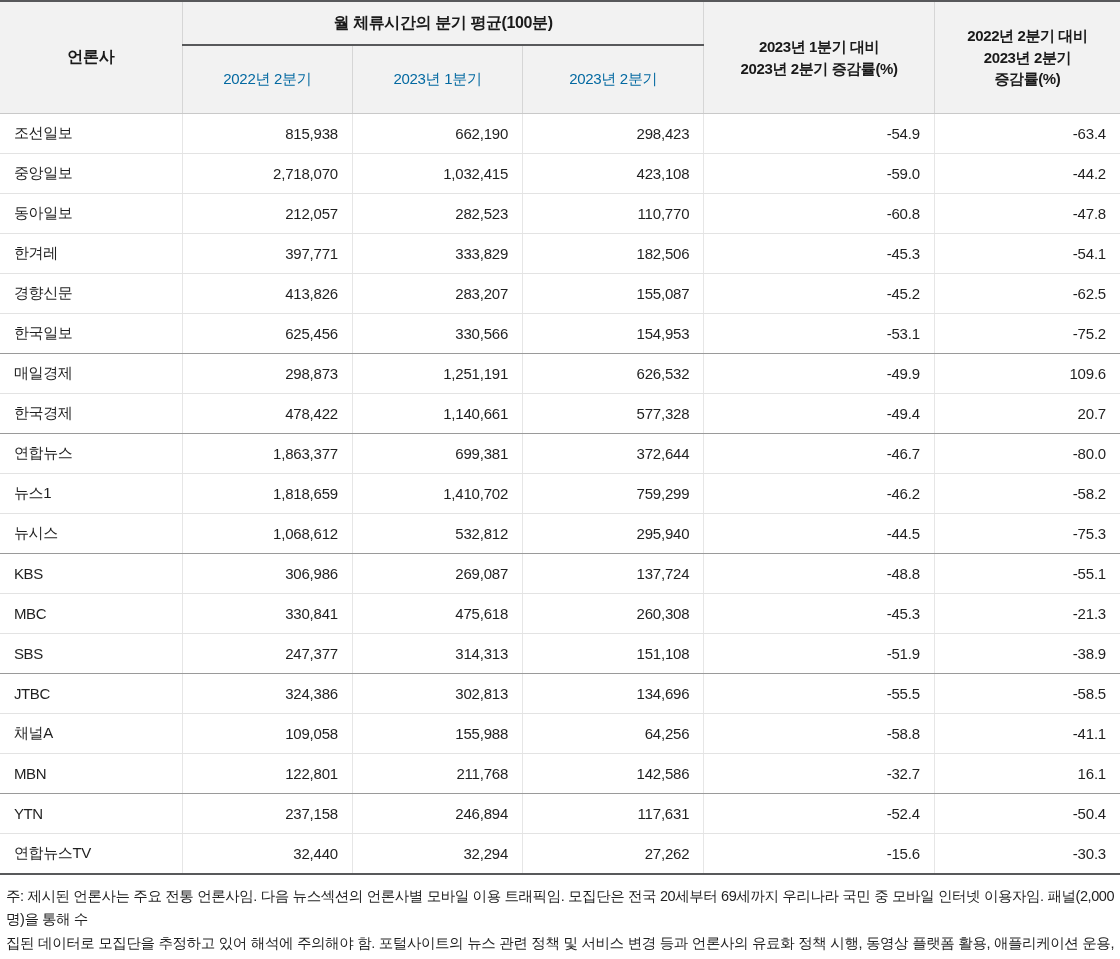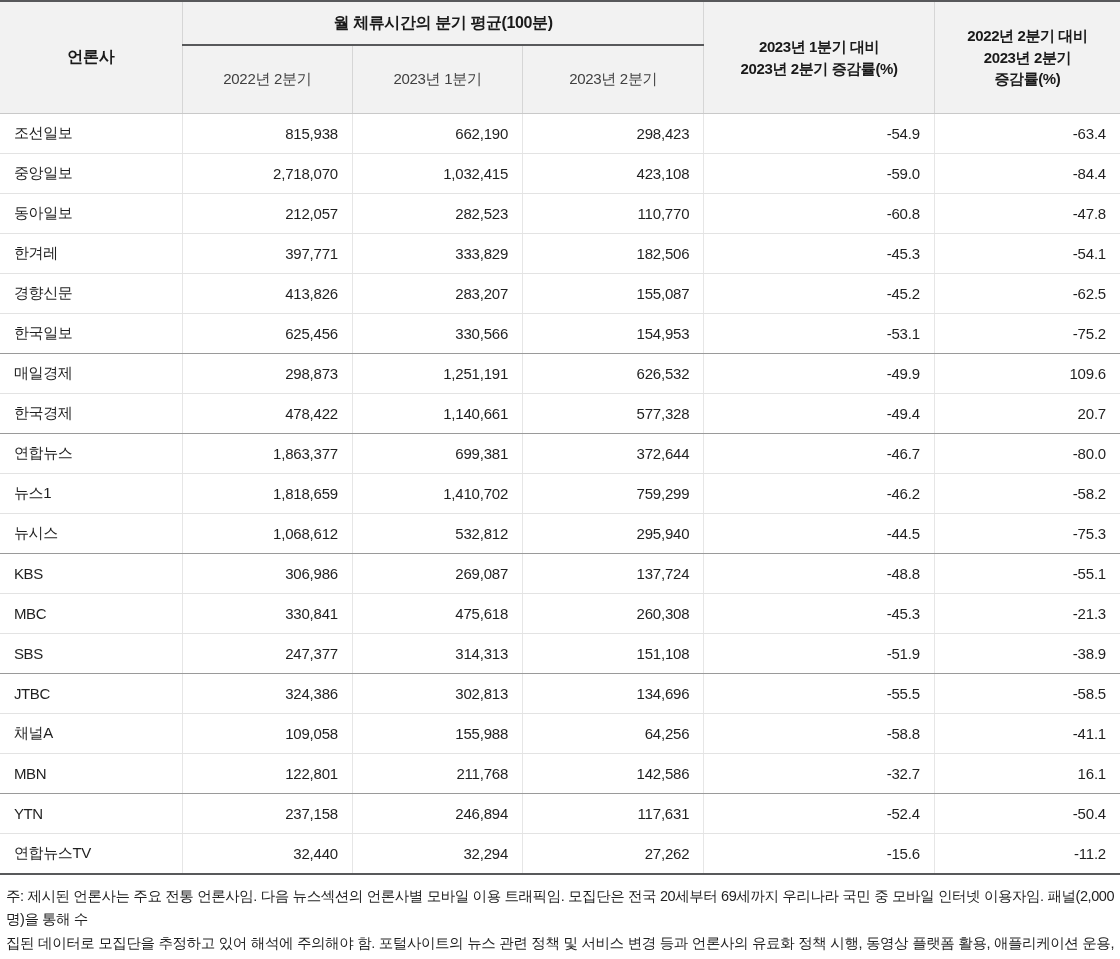--- a/index.html
+++ b/index.html
@@ -55,21 +55,21 @@
     font-size: 16px;
     letter-spacing: -0.4px;
     height: 34px;
   }
   th.th-sub {
     border-bottom: 1px solid #c9c9c9;
     border-left: 1px solid #d6d6d6;
     text-align: center;
     font-size: 15px;
     font-weight: normal;
-    color: #404040;
+    color: #0369a1;
     letter-spacing: -0.3px;
     height: 59px;
   }
   th.th-tall {
     border-top: 2px solid #58595b;
     border-bottom: 1px solid #c9c9c9;
     border-left: 1px solid #d6d6d6;
     text-align: center;
     font-size: 15px;
     font-weight: bold;
@@ -168,21 +168,21 @@
           <td class="c-num">298,423</td>
           <td class="c-num">-54.9</td>
           <td class="c-num">-63.4</td>
         </tr>
         <tr>
           <td class="c-outlet">중앙일보</td>
           <td class="c-num">2,718,070</td>
           <td class="c-num">1,032,415</td>
           <td class="c-num">423,108</td>
           <td class="c-num">-59.0</td>
-          <td class="c-num">-84.4</td>
+          <td class="c-num">-44.2</td>
         </tr>
         <tr>
           <td class="c-outlet">동아일보</td>
           <td class="c-num">212,057</td>
           <td class="c-num">282,523</td>
           <td class="c-num">110,770</td>
           <td class="c-num">-60.8</td>
           <td class="c-num">-47.8</td>
         </tr>
         <tr>
@@ -304,21 +304,21 @@
           <td class="c-num">117,631</td>
           <td class="c-num">-52.4</td>
           <td class="c-num">-50.4</td>
         </tr>
         <tr class="last-row">
           <td class="c-outlet">연합뉴스TV</td>
           <td class="c-num">32,440</td>
           <td class="c-num">32,294</td>
           <td class="c-num">27,262</td>
           <td class="c-num">-15.6</td>
-          <td class="c-num">-11.2</td>
+          <td class="c-num">-30.3</td>
         </tr>
       </tbody>
   </table>
 
   <div class="notes">
     <div class="note-line note-body">주: 제시된 언론사는 주요 전통 언론사임. 다음 뉴스섹션의 언론사별 모바일 이용 트래픽임. 모집단은 전국 20세부터 69세까지 우리나라 국민 중 모바일 인터넷 이용자임. 패널(2,000명)을 통해 수</div>
     <div class="note-line note-hang">집된 데이터로 모집단을 추정하고 있어 해석에 주의해야 함. 포털사이트의 뉴스 관련 정책 및 서비스 변경 등과 언론사의 유료화 정책 시행, 동영상 플랫폼 활용, 애플리케이션 운용, 신기술 적용</div>
 
   </div>
 

